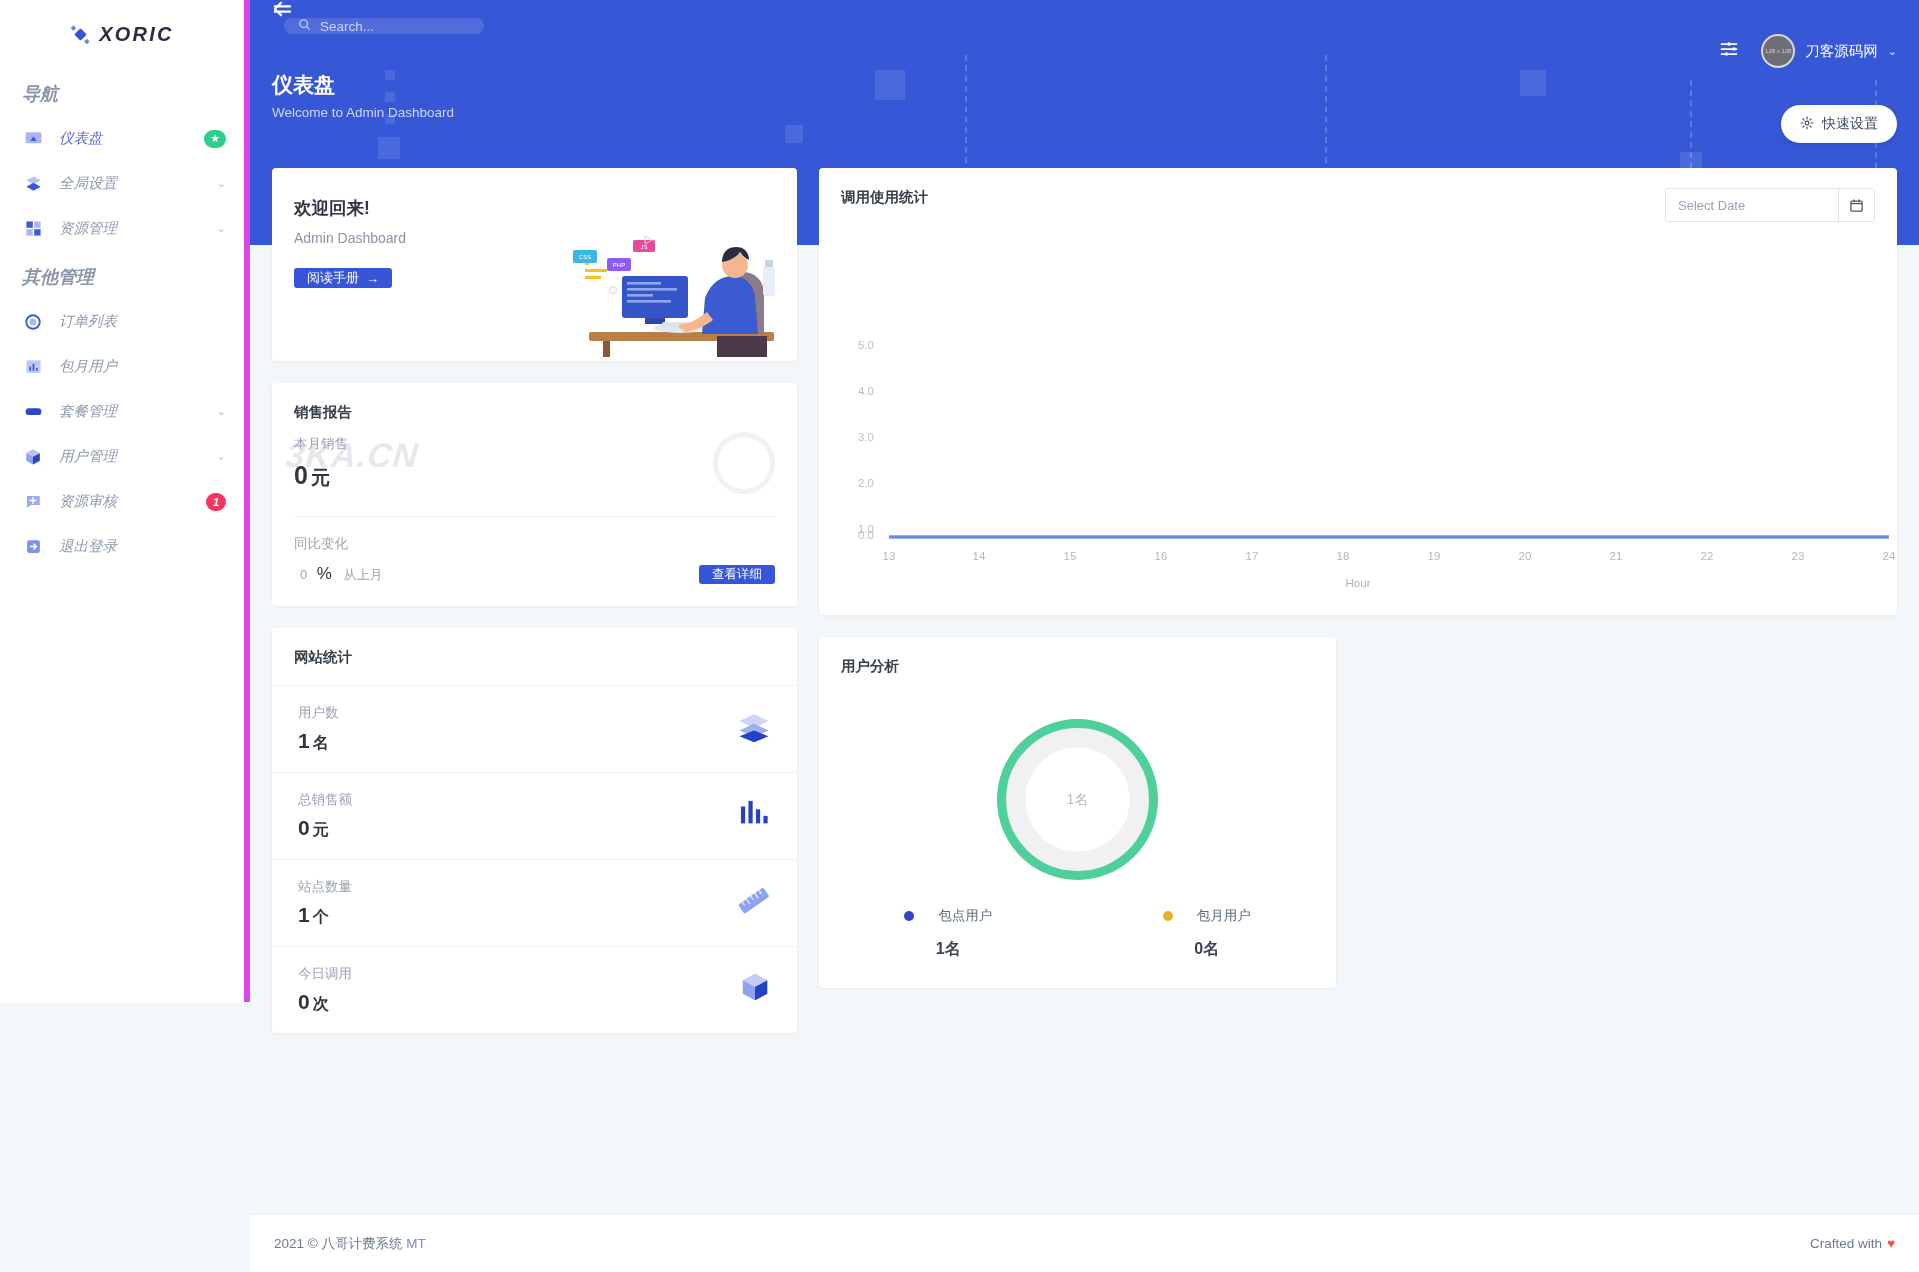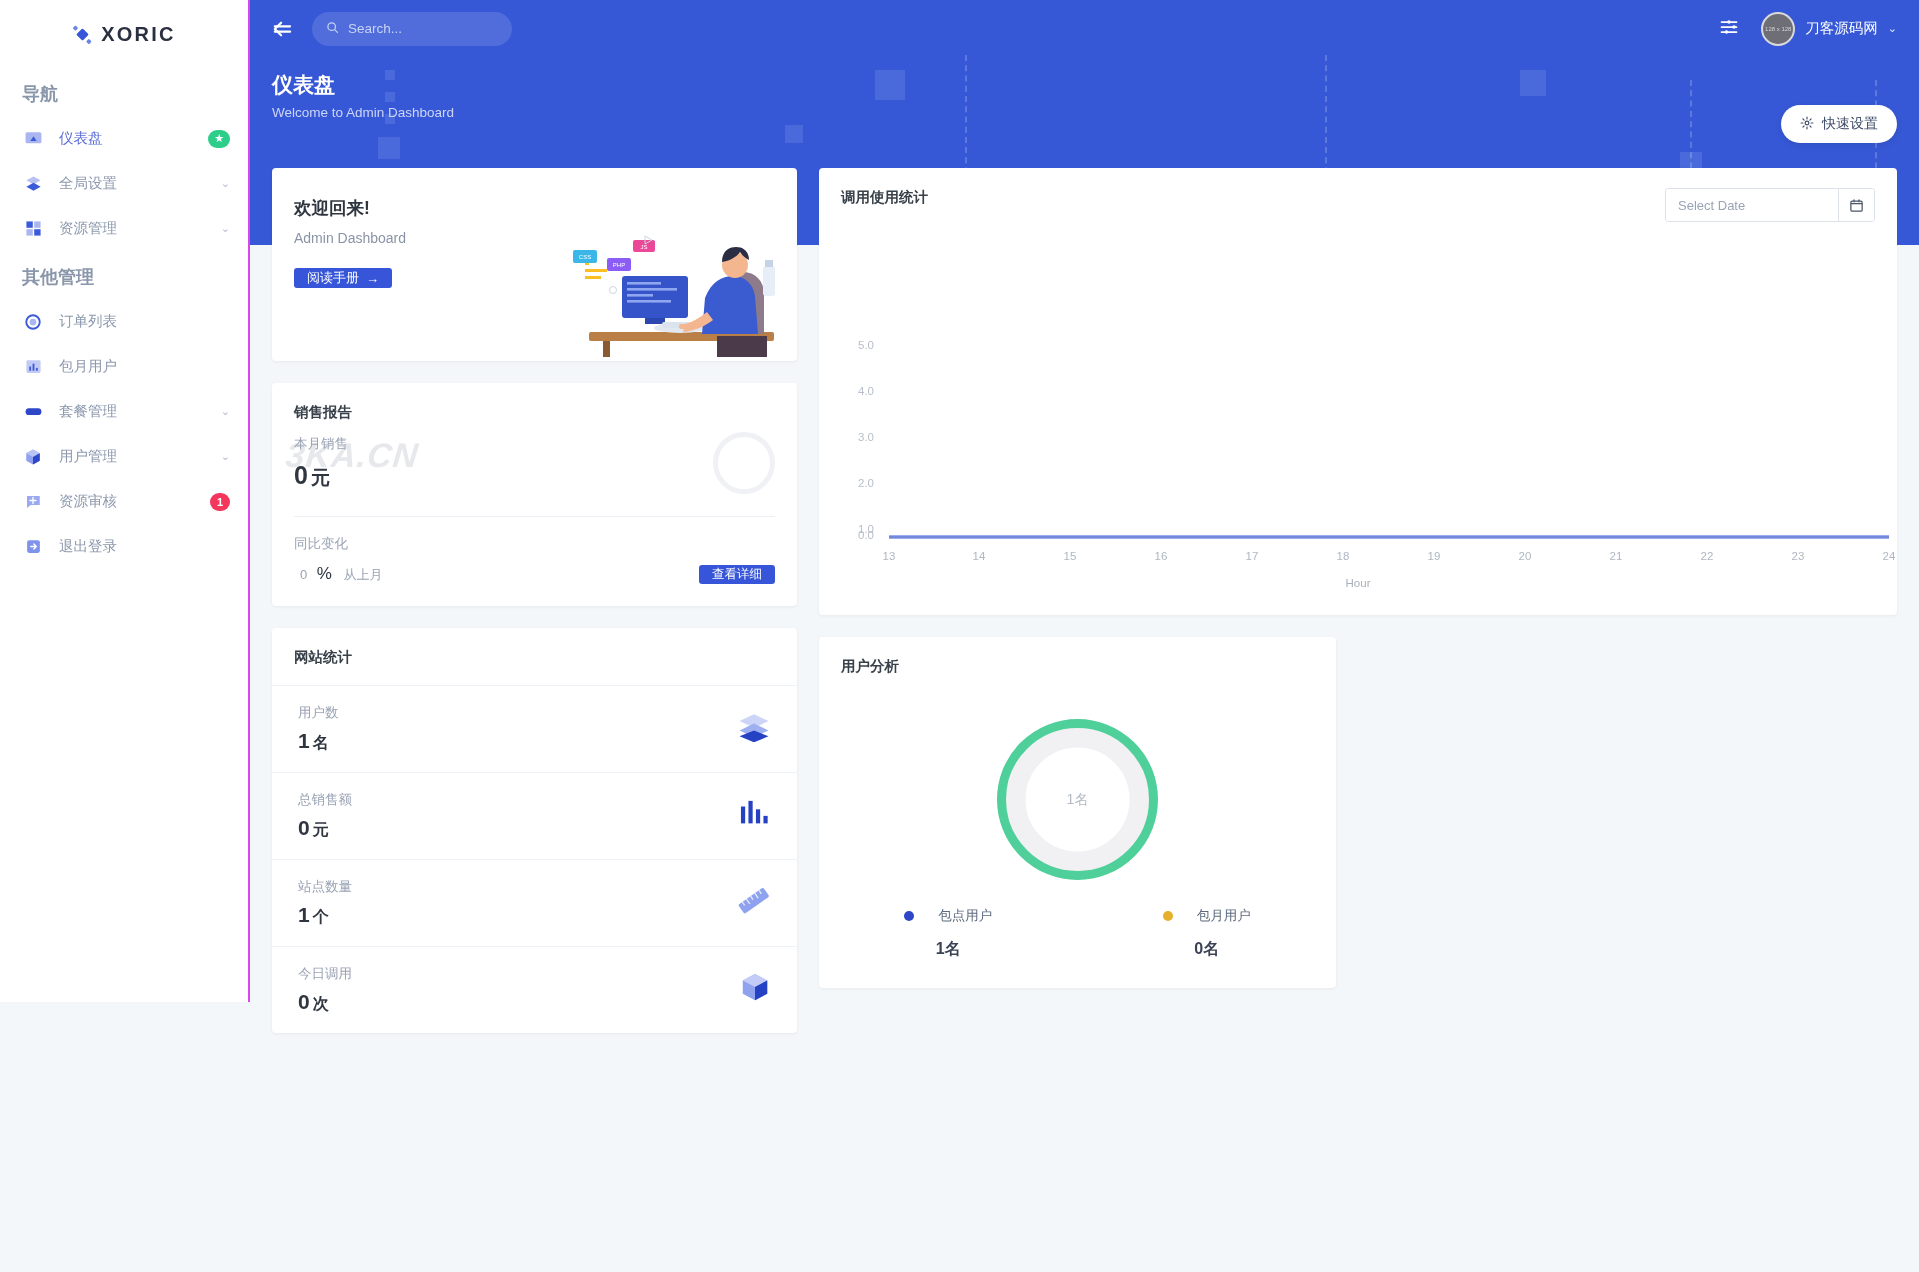--- a/index.html
+++ b/index.html
@@ -9,21 +9,22 @@
     background: #f4f7fa;
     color: #3c4858;
     -webkit-font-smoothing: antialiased;
   }
   .app { display: flex; width: 1919px; height: 1272px; position: relative; }
 
   
   .sidebar {
     width: 250px; min-width: 250px; height: 1002px;
     background: #ffffff; position: relative; z-index: 5;
-    border-right: 2px solid #d946ef;
+    border-right: 6px solid #d946ef;
+    font-style: italic;
   }
   .brand {
     height: 68px; display: flex; align-items: center;
     justify-content: center; gap: 9px;
   }
   .brand-mark { width: 20px; height: 20px; position: relative; }
   .brand-mark i {
     position: absolute; width: 9px; height: 9px; background: #3655d8;
     transform: rotate(45deg); left: 5.5px; top: 5.5px; border-radius: 1.5px;
   }
@@ -64,22 +65,22 @@
   .main { flex: 1; position: relative; min-width: 0; }
   .hero {
     background: #3658d6; height: 245px; position: relative; overflow: hidden;
   }
   .hero .deco { position: absolute; opacity: .10; background: #ffffff; }
   .hero .deco.dashv {
     width: 1px; background: none;
     border-left: 2px dashed rgba(255,255,255,.30); opacity: .65;
   }
   .topbar {
-    height: 57px; display: flex; align-items: center;
-    padding: 0 22px 0 18px; position: relative; z-index: 3;
+    height: 57px; display: flex; 
+    padding: 0 22px 0 18px; position: relative; z-index: 3; flex-direction: column;
   }
   .collapse-btn {
     color: #fff; font-size: 21px; line-height: 1; cursor: pointer;
     width: 28px; display: flex; align-items: center; justify-content: center;
   }
   .searchbox {
     margin-left: 16px; width: 200px; height: 34px;
     background: rgba(255,255,255,.13); border-radius: 17px;
     display: flex; align-items: center; padding: 0 14px; cursor: text;
   }
@@ -646,13 +647,22 @@
                 </div>
                 <div class="legend-val">0名</div>
               </div>
             </div>
           </div>
         </div>
       </div>
     </div>
   </section>
 
+  <div class="footer">
+    <div class="footer-l">
+      <span>2021 © 八哥计费系统</span>
+      <b>MT</b>
+    </div>
+    <div class="footer-r">
+      <span>Crafted with</span><span class="heart">♥</span>
+    </div>
+  </div>
 </div>
 
 </body></html>

